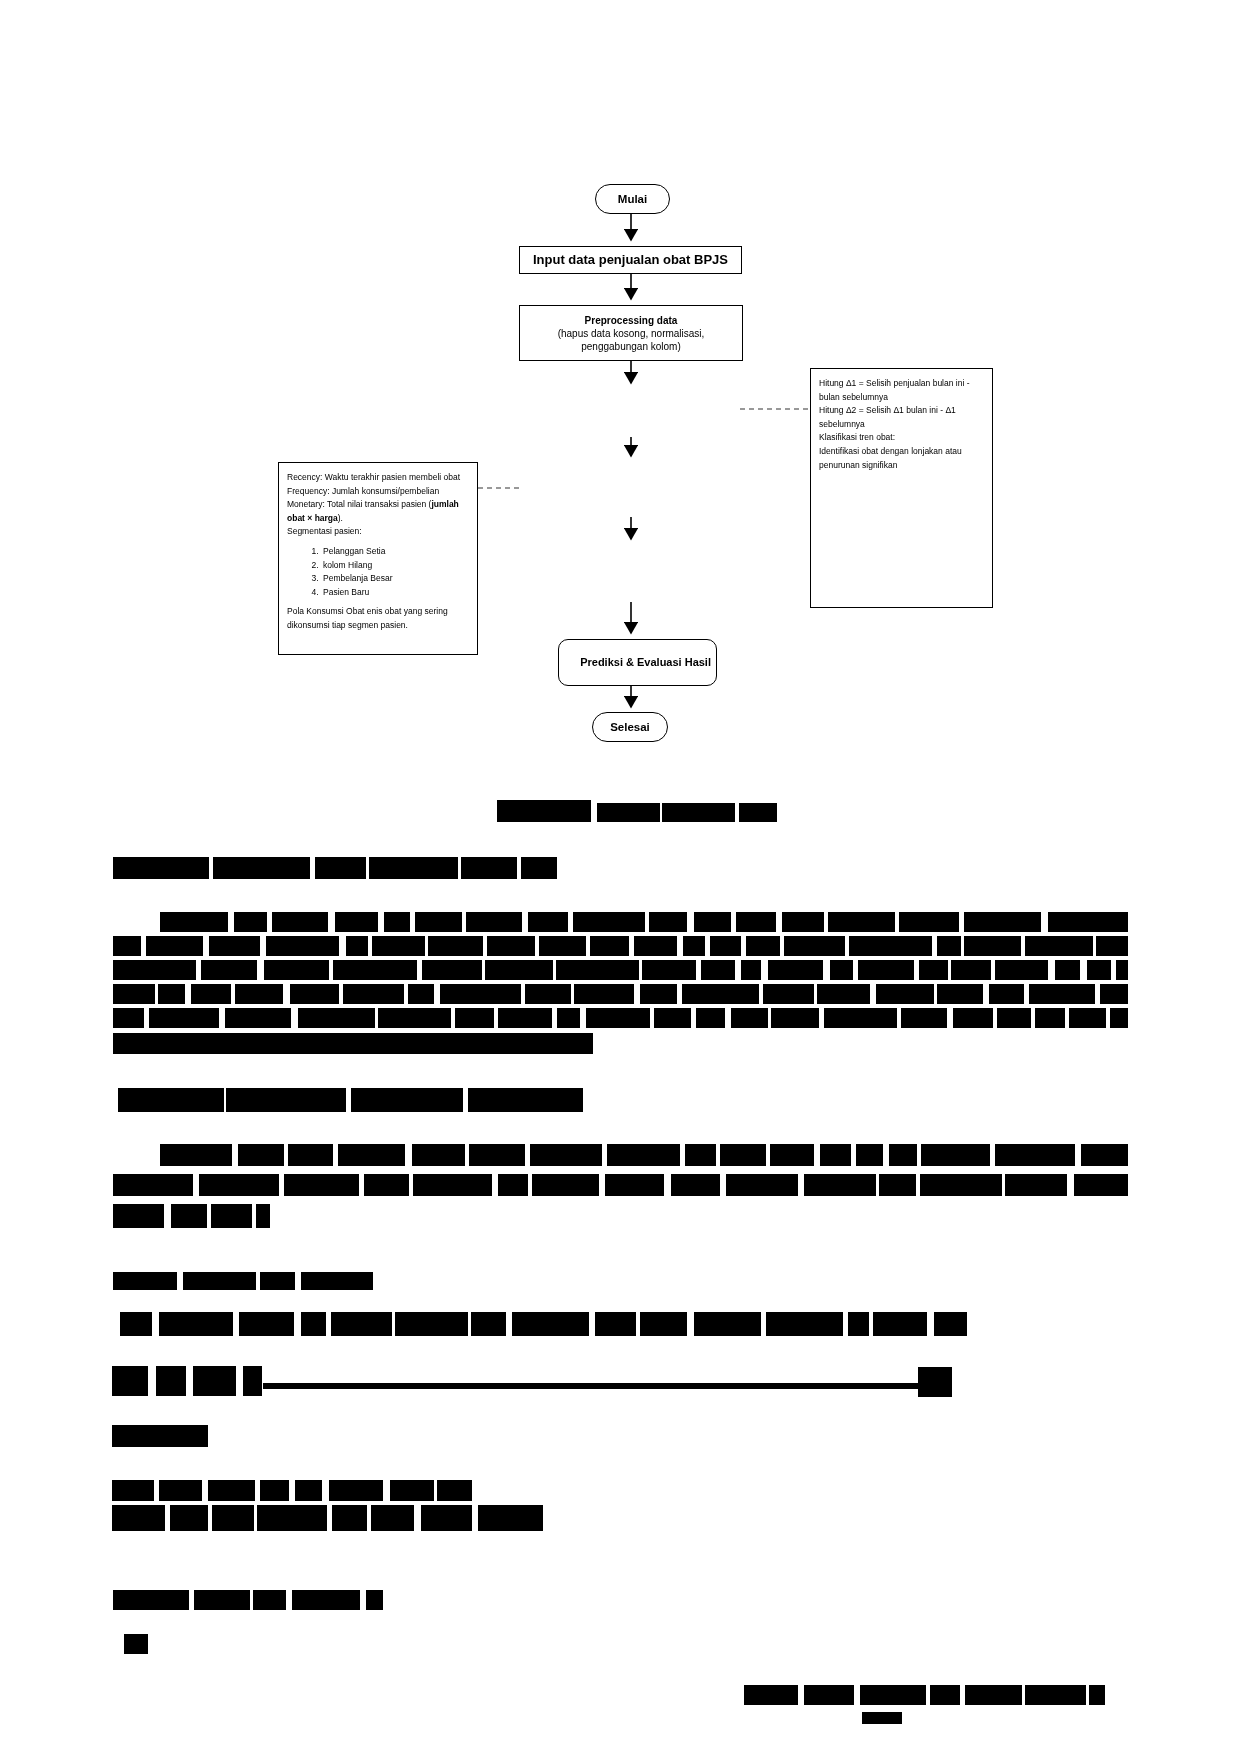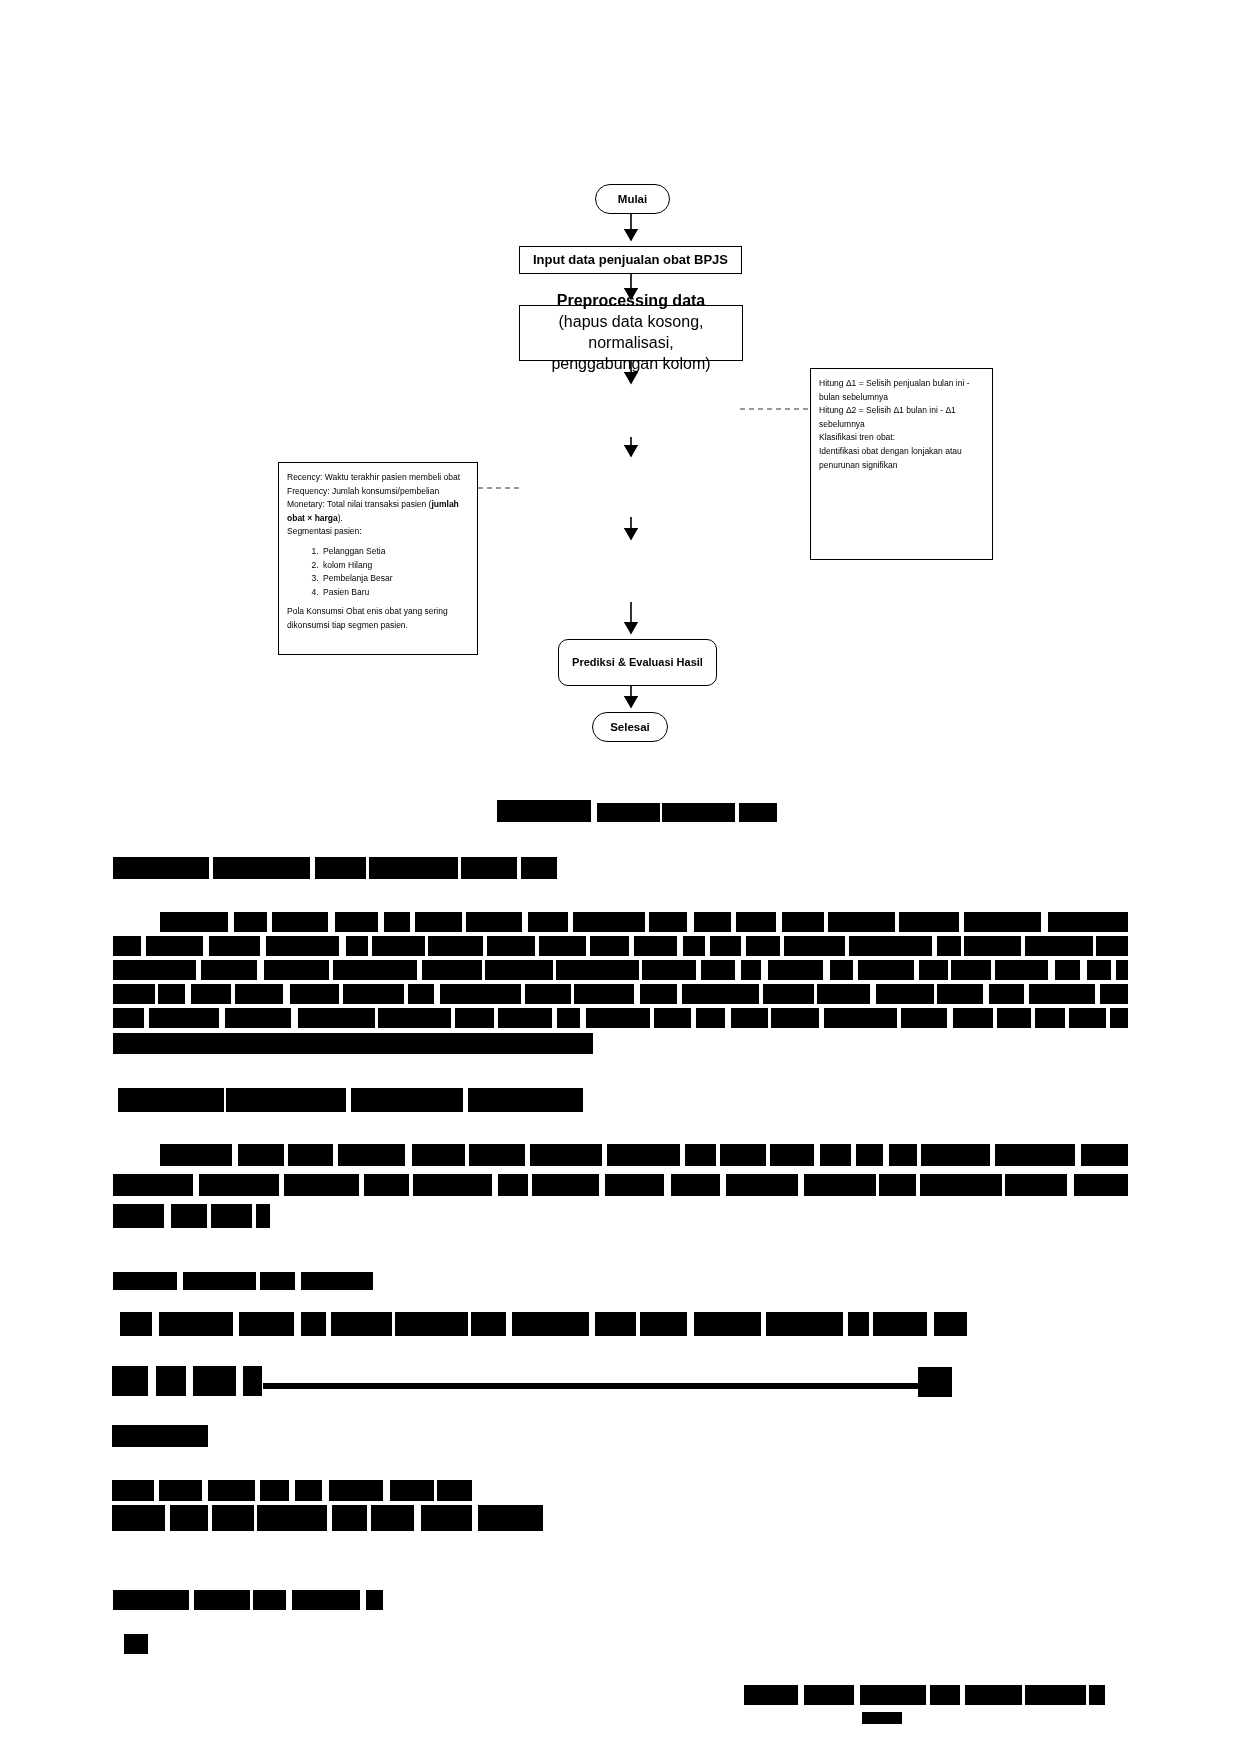--- a/index.html
+++ b/index.html
@@ -1,22 +1,22 @@
 <!DOCTYPE html>
 <html><head>
 <meta charset="utf-8">
 <style>
   html,body{margin:0;padding:0;background:#fff;}
   #page{position:relative;width:1240px;height:1754px;background:#fff;margin:0 auto;
         font-family:"Liberation Sans","DejaVu Sans",sans-serif;color:#000;overflow:hidden;}
   .shape{position:absolute;box-sizing:border-box;background:#fff;border:1.6px solid #000;
          display:flex;flex-direction:column;align-items:center;justify-content:center;
-         text-align:center;font-size:16px;line-height:1.3;padding:2px 5px;}
+         text-align:center;font-size:10px;line-height:1.3;padding:2px 5px;}
   .oval{border-radius:16px;font-weight:bold;font-size:11.5px;}
-  .rounded{border-radius:10px;font-weight:bold;font-size:11px;white-space:nowrap;}
+  .rounded{border-radius:10px;font-weight:bold;font-size:11px;white-space:nowrap;align-items:flex-end;}
   .b{font-weight:bold;}
   .boxtext{white-space:pre-line;}
   .note{position:absolute;box-sizing:border-box;background:#fff;border:1.5px solid #000;
         font-size:8.5px;line-height:1.6;padding:8px;text-align:left;}
   .note ol{margin:6px 0 6px 0;padding-left:34px;}
   .note li{padding-left:2px;}
   svg.connectors{position:absolute;left:0;top:0;pointer-events:none;}
   .red{position:absolute;background:#000;}
 </style>
 </head>
@@ -59,21 +59,21 @@
 
 
   <div class="shape rounded" style="left:558px;top:639px;width:159px;height:47px;">
     <span>Prediksi &amp; Evaluasi Hasil</span>
   </div>
 
   <div class="shape oval" style="left:592px;top:712px;width:76px;height:30px;">
     <span>Selesai</span>
   </div>
 
-  <div class="note" style="left:810px;top:368px;width:183px;height:192px;">
+  <div class="note" style="left:810px;top:368px;width:183px;height:240px;">
     <div>Hitung Δ1 = Selisih penjualan bulan ini - bulan sebelumnya</div>
     <div>Hitung Δ2 = Selisih Δ1 bulan ini - Δ1 sebelumnya</div>
     <div>Klasifikasi tren obat:</div>
     <div>Identifikasi obat dengan lonjakan atau penurunan signifikan</div>
   </div>
 
   <div class="note" style="left:278px;top:462px;width:200px;height:193px;">
     <div>Recency: Waktu terakhir pasien membeli obat</div>
     <div>Frequency: Jumlah konsumsi/pembelian</div>
     <div><span>Monetary: Total nilai transaksi pasien (</span><span class="b">jumlah obat × harga</span><span>).</span></div>

